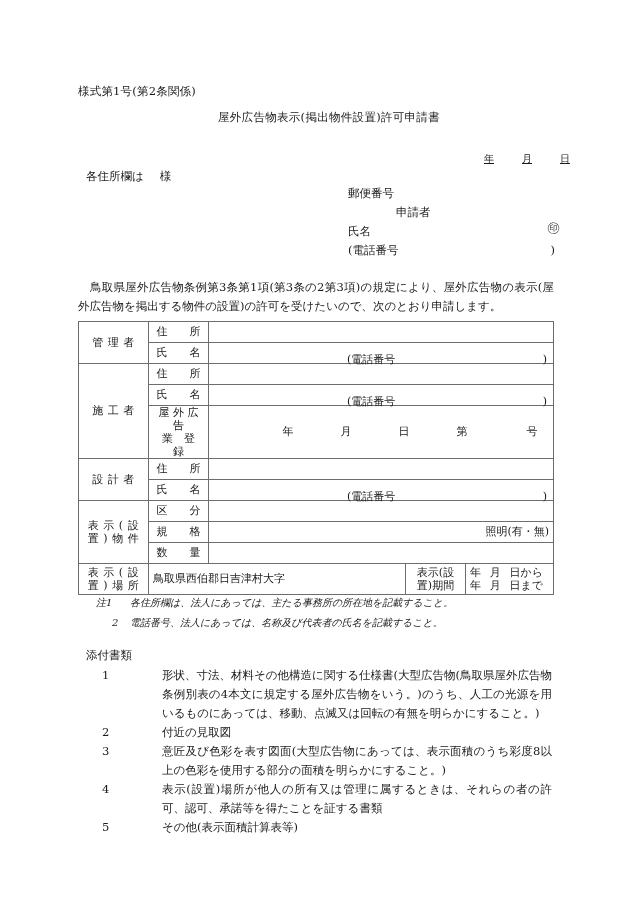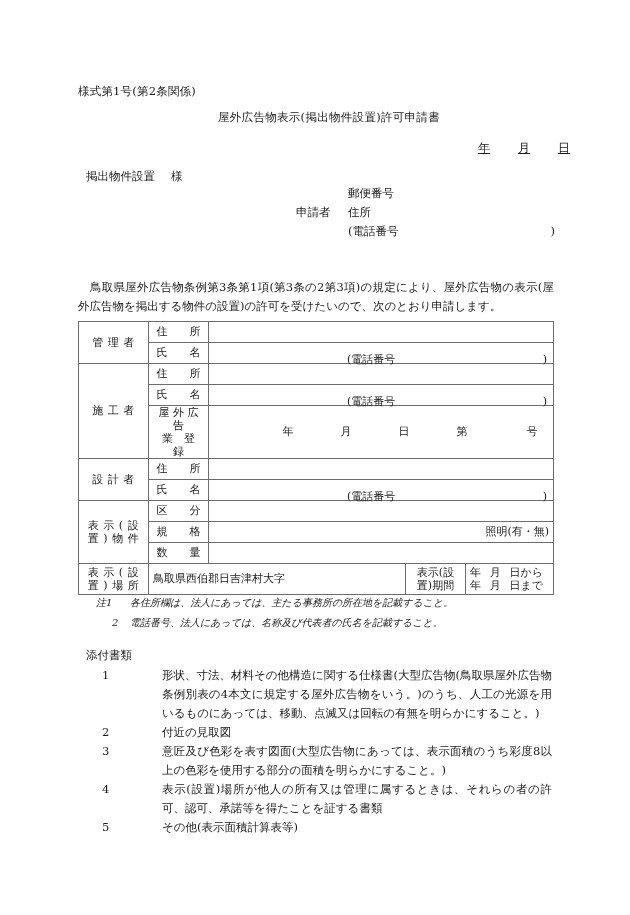--- a/index.html
+++ b/index.html
@@ -41,22 +41,22 @@
     text-align: center;
     font-size: 11.5px;
     letter-spacing: 0.3px;
     padding-left: 28px;
     box-sizing: border-box;
     white-space: nowrap;
   }
   .date-line {
     position: absolute;
     right: 60px;
-    top: 140px;
-    font-size: 12px;
+    top: 152px;
+    font-size: 10px;
     white-space: nowrap;
     text-decoration: underline;
   }
   .date-line .gap { display: inline-block; width: 28px; }
 
   .addressee {
     position: absolute;
     left: 86px;
     top: 169px;
     font-size: 11.5px;
@@ -235,31 +235,37 @@
 
   <div class="form-no">様式第1号(第2条関係)</div>
 
   <div class="doc-title">屋外広告物表示(掲出物件設置)許可申請書</div>
 
   <div class="date-line">
     <span>年</span><span class="gap"></span><span>月</span><span class="gap"></span><span>日</span>
   </div>
 
   <div class="addressee">
-    <span>掲出物件設置</span><span class="sama">様</span>
+    <span>各住所欄は</span><span class="sama">様</span>
   </div>
 
   <div class="applicant">
     <div class="row">
       <span class="lbl-col"></span>
       <span class="val-col">郵便番号</span>
     </div>
     <div class="row">
       <span class="lbl-col">申請者</span>
-      <span class="val-col">住所</span>
+    </div>
+    <div class="row">
+      <span class="lbl-col"></span>
+      <span class="val-col">
+        <span>氏名</span>
+        <span class="seal">㊞</span>
+      </span>
     </div>
     <div class="row">
       <span class="lbl-col"></span>
       <span class="val-col">
         <span>(電話番号</span>
         <span class="paren-close">)</span>
       </span>
     </div>
   </div>
 

